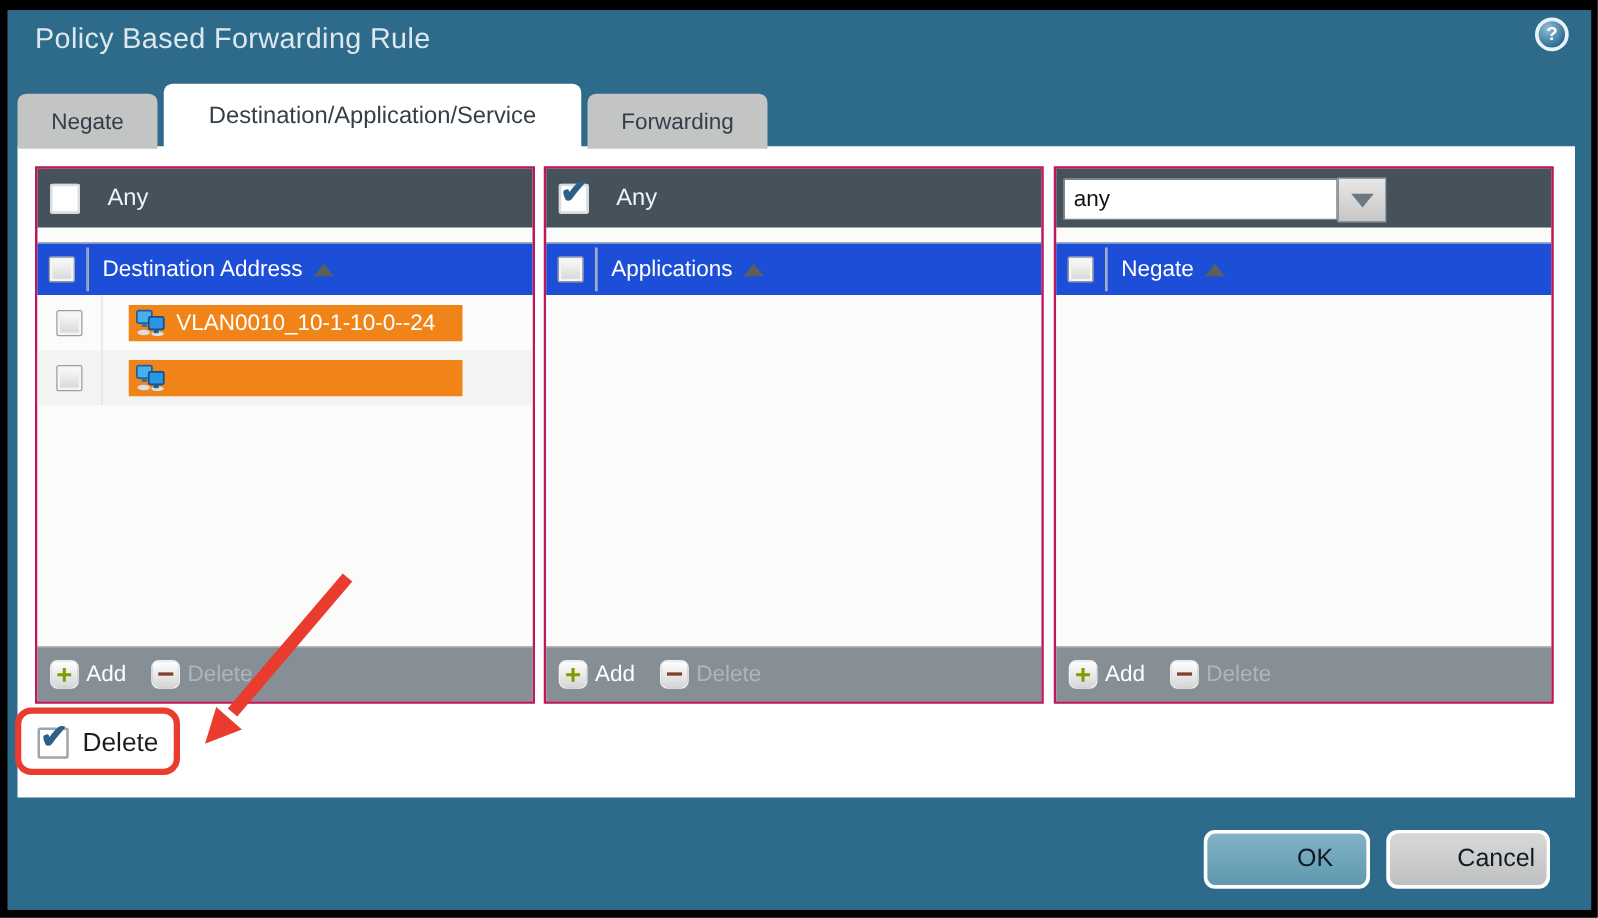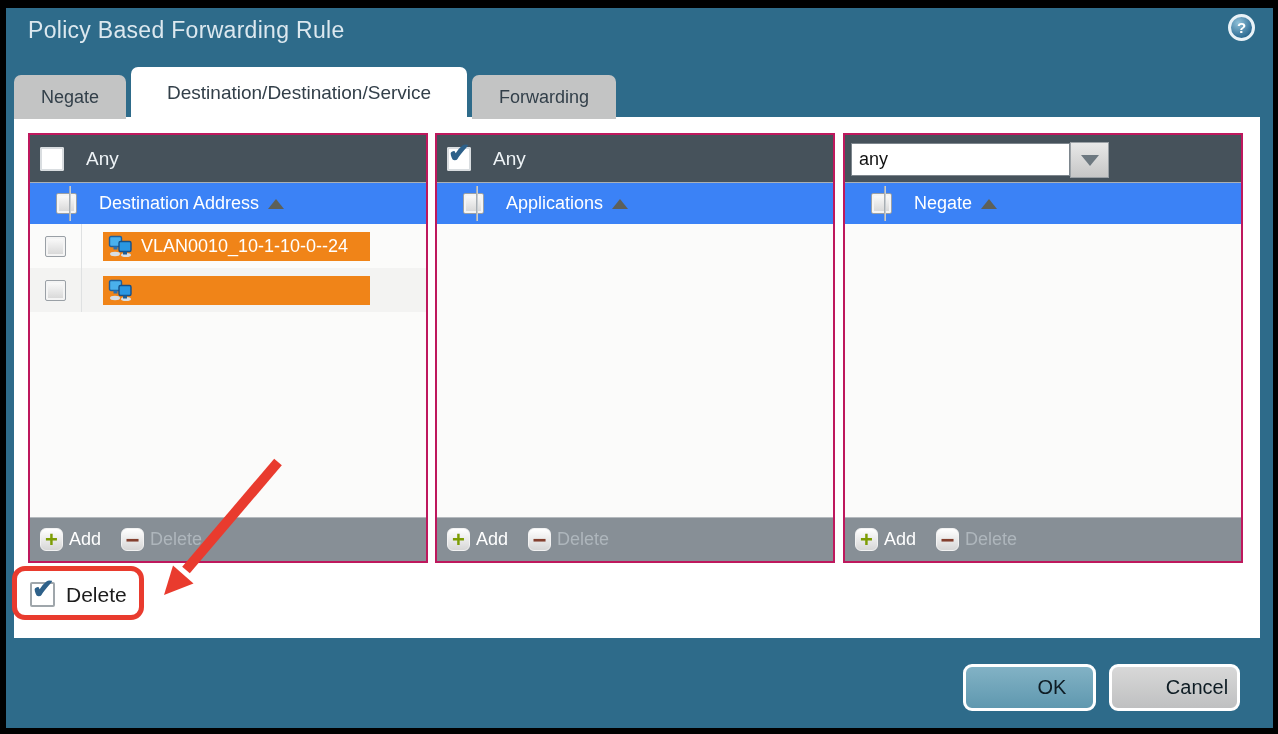--- a/index.html
+++ b/index.html
@@ -25,22 +25,22 @@
   .panel { position:absolute; left:14px; top:117px; width:1246px; height:521px; background:#fff; z-index:2; }
 
   
   .column { position:absolute; top:16px; width:400px; height:430px; display:flex; flex-direction:column;
     border:2px solid #be185d; background:#fbfbfa; }
   .col-dest { left:14px; } .col-apps { left:421px; } .col-svc { left:829px; }
 
   .anybar { flex:0 0 47px; background:#46525b; display:flex; align-items:center; padding-left:10px; position:relative; }
   .anybar-label { color:#eef3f6; font-size:19px; margin-left:22px; }
 
-  .colheader { flex:0 0 42px; background:#3b82f6; border-top:1px solid #aab0b5; display:flex; align-items:center;
-    padding-left:26px; position:relative; }
+  .colheader { flex:0 0 42px; background:#1d4ed8; border-top:1px solid #aab0b5; display:flex; align-items:center;
+    padding-left:9px; position:relative;margin-top:12px; }
   .colheader .vsep { position:absolute; left:39px; top:3px; bottom:3px; width:1px; background:#a8aeb3;
     box-shadow:1px 0 0 #c8cdd1; }
   .colheader-label { color:#fff; font-size:18px; margin-left:22px; display:flex; align-items:center; gap:9px; }
   .sort-arrow { width:0; height:0; border-left:8px solid transparent; border-right:8px solid transparent;
     border-bottom:10px solid #5d6058; display:inline-block; }
 
   .collist { flex:1 1 auto; background:#fbfbfa; overflow:hidden; }
 
   .colfooter { flex:0 0 44px; background:#878f96; border-top:1px solid #b5babe; display:flex; align-items:center;
     gap:6px; padding-left:10px; }
@@ -96,21 +96,21 @@
 <body>
 
 <div class="screen">
   <div class="dialog-bg"></div>
 
   <div class="dialog-title">Policy Based Forwarding Rule</div>
   <div class="help-icon">?</div>
 
   <div class="tabs">
     <div class="tab">Negate</div>
-    <div class="tab active">Destination/Destination/Service</div>
+    <div class="tab active">Destination/Application/Service</div>
     <div class="tab">Forwarding</div>
   </div>
 
   <div class="panel">
 
     <div class="column col-dest">
       <div class="anybar">
         <div class="cb-big"></div>
         <span class="anybar-label">Any</span>
       </div>

